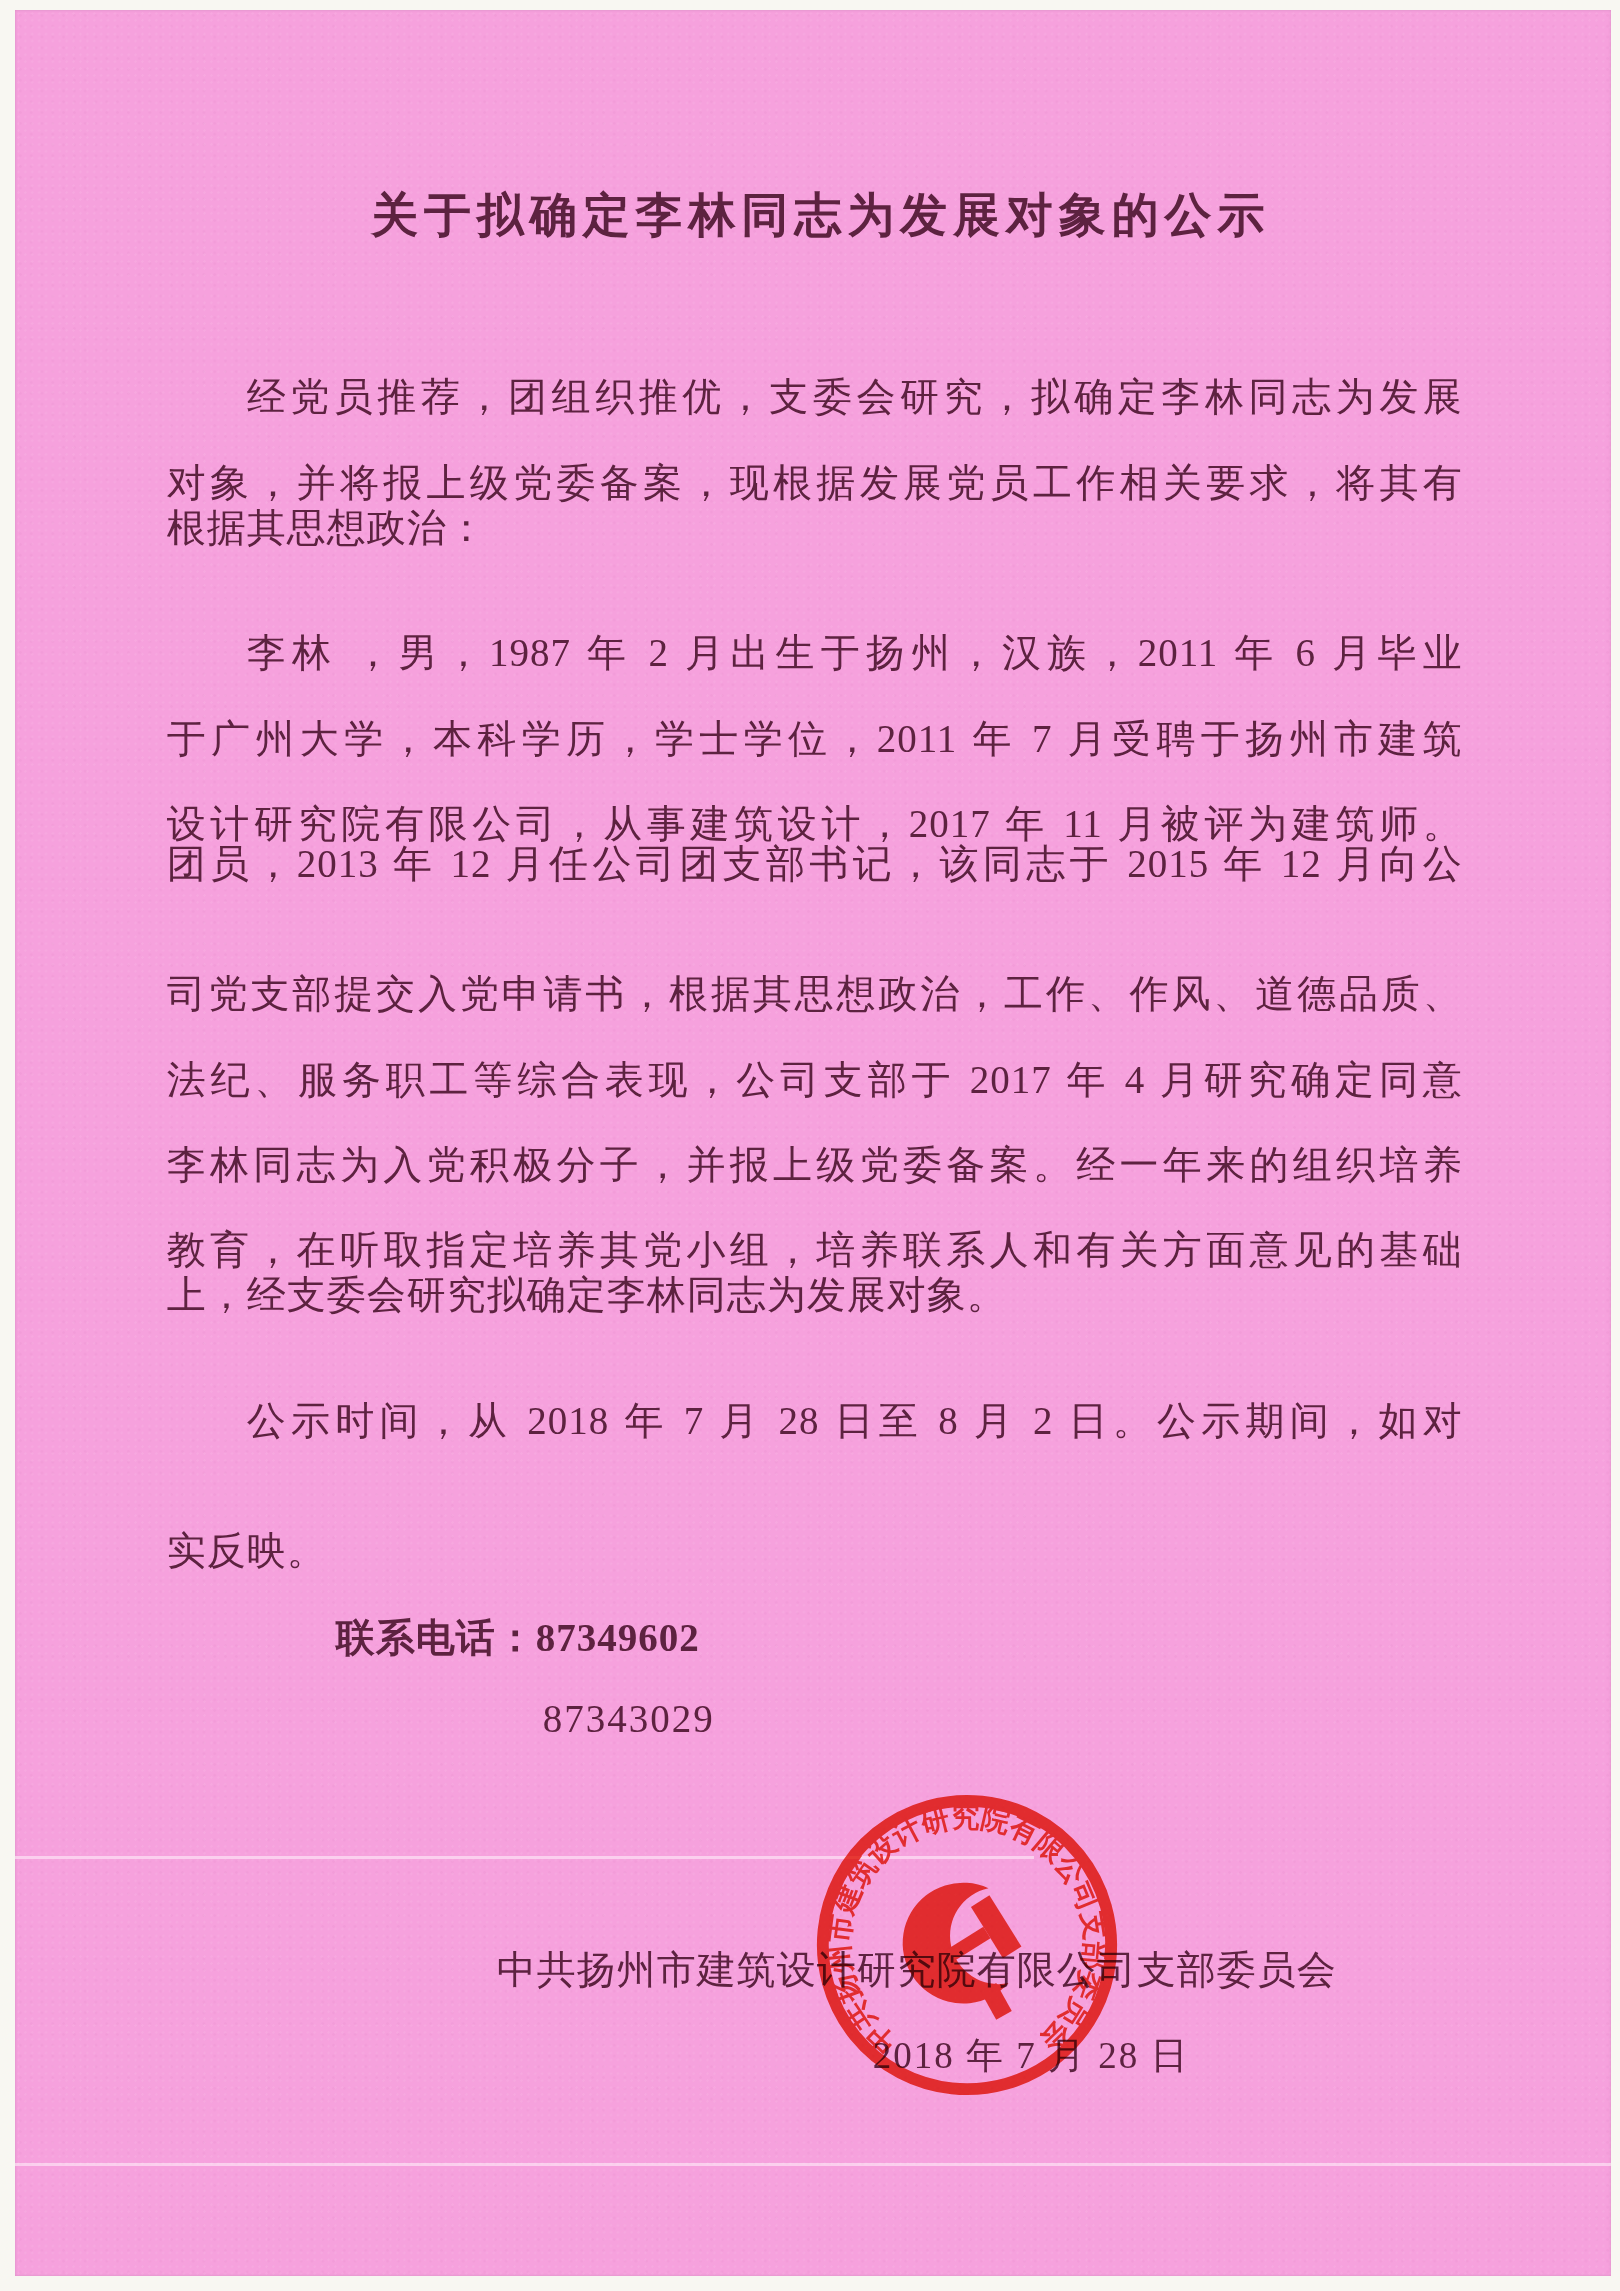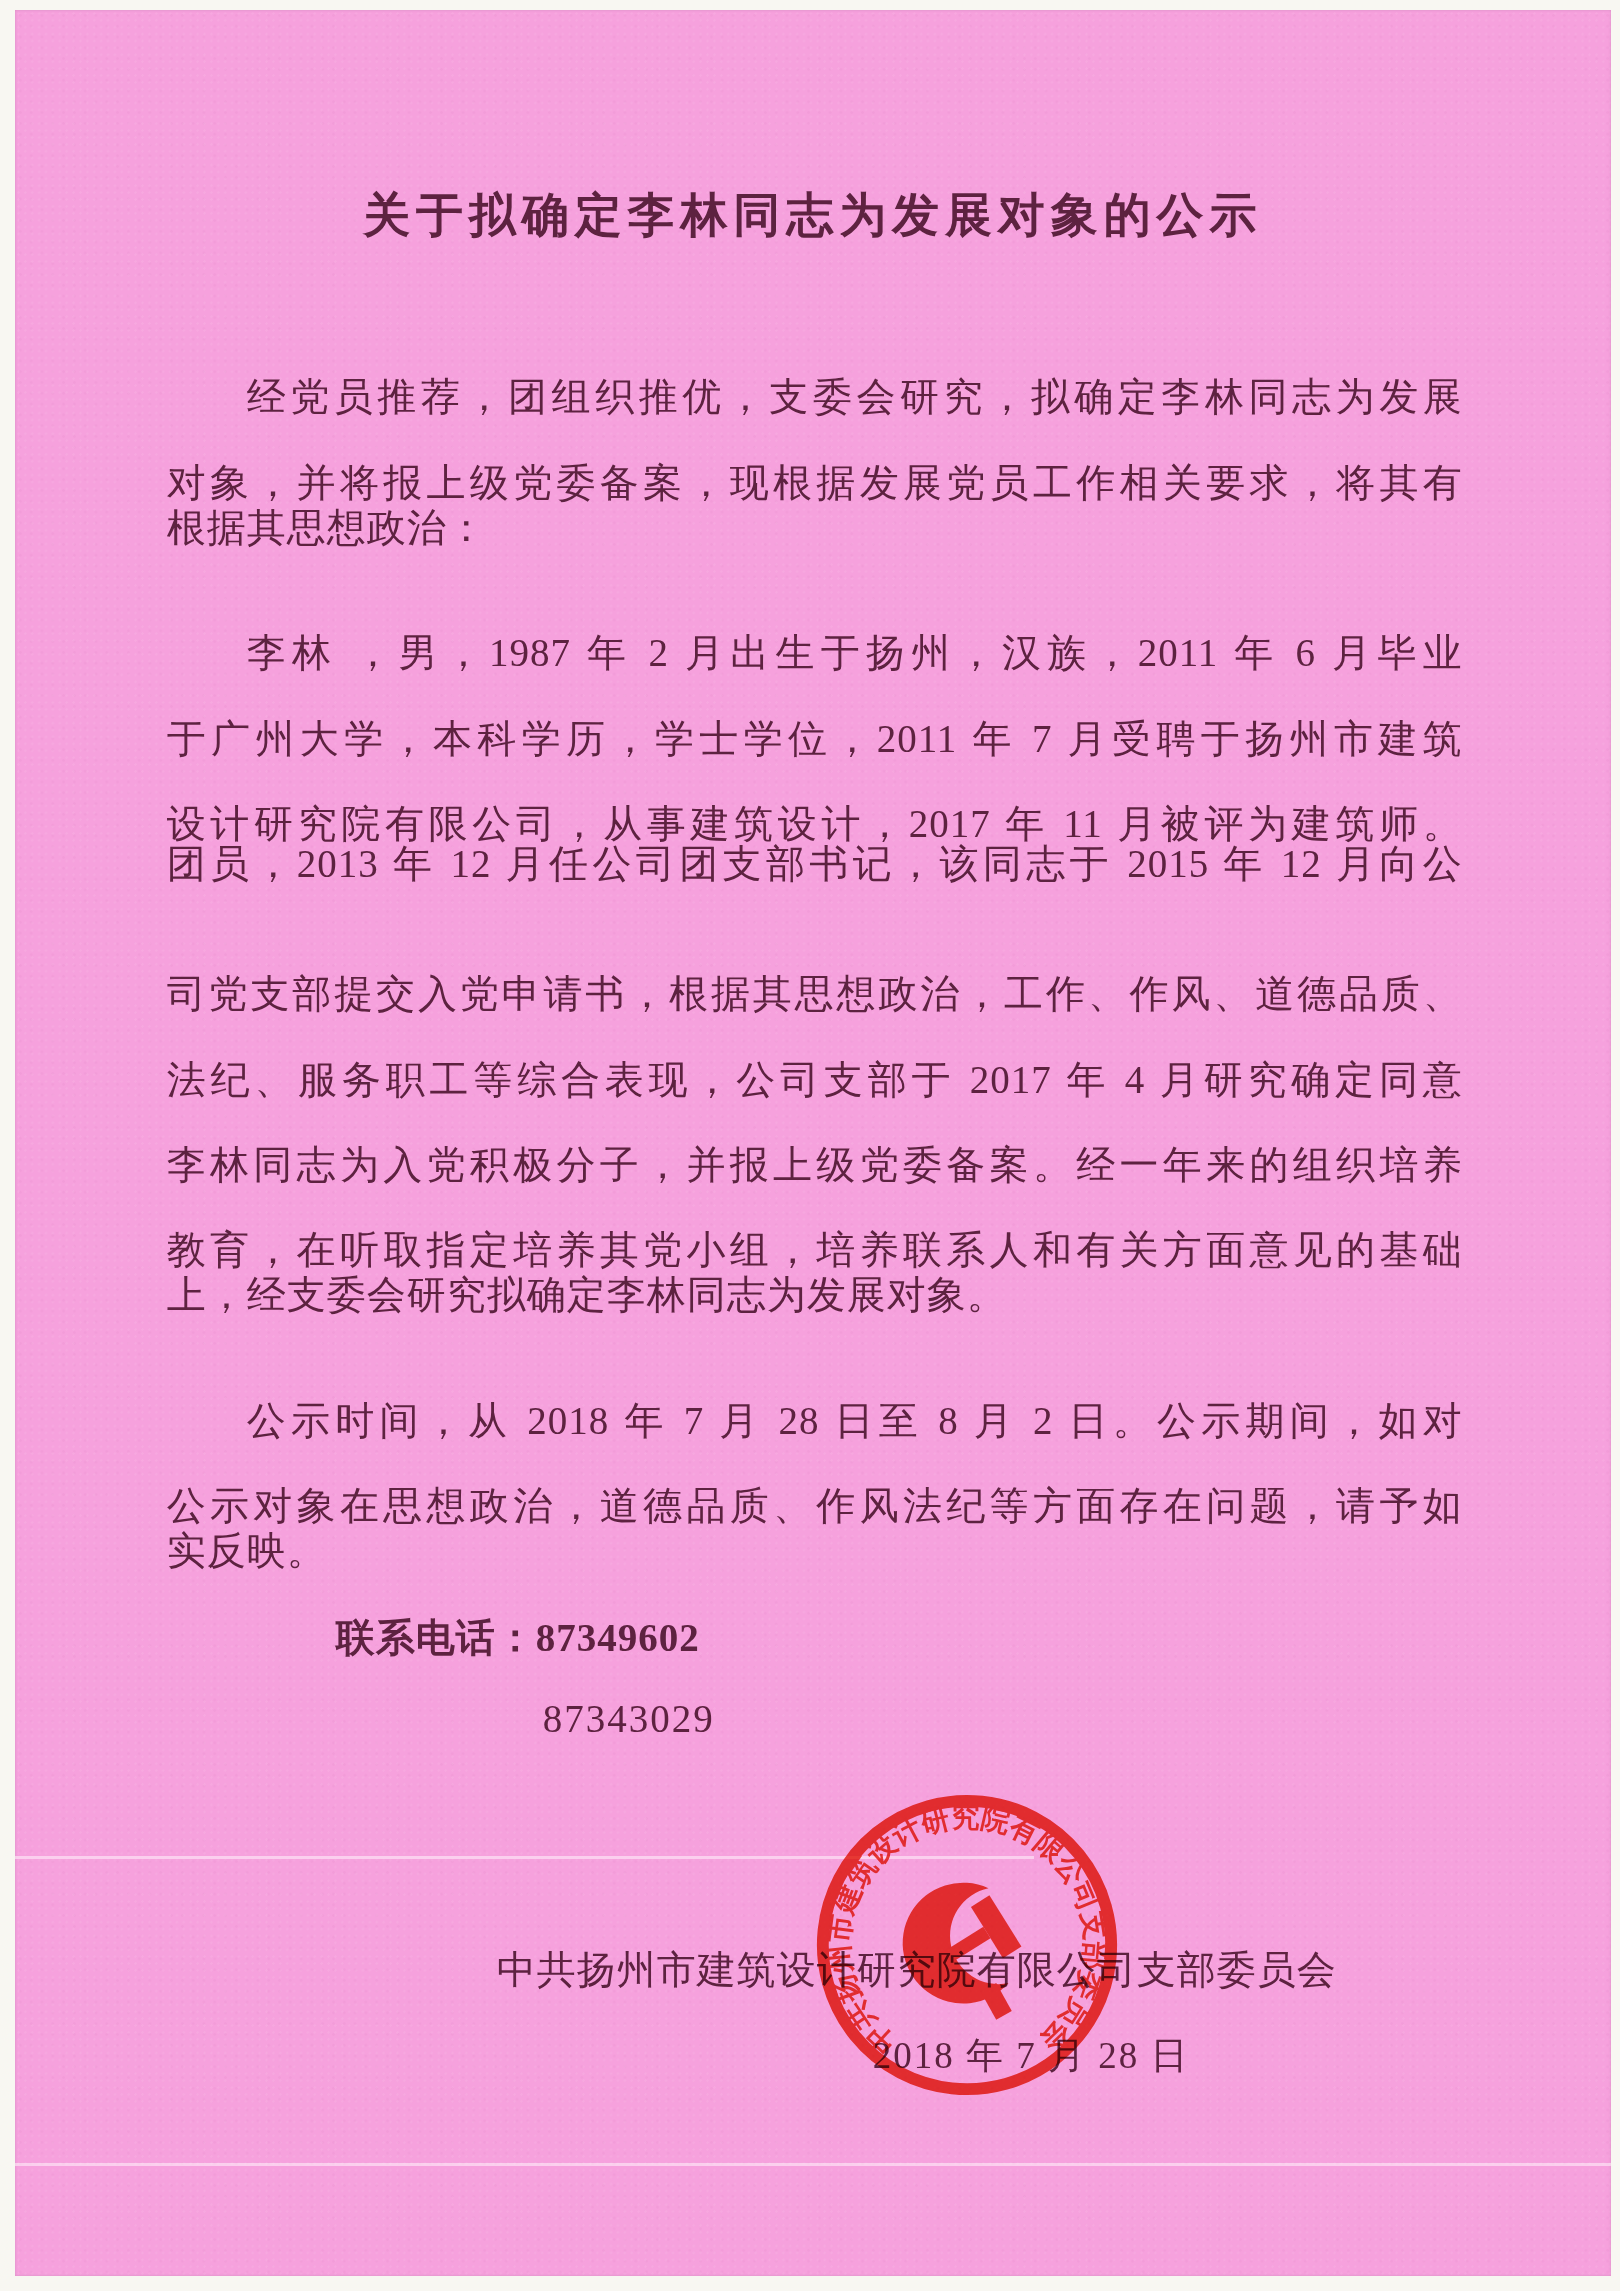--- a/index.html
+++ b/index.html
@@ -20,20 +20,21 @@
     background-image:
       radial-gradient(rgba(255,255,255,0.07) 1px, transparent 1.5px),
       radial-gradient(rgba(168,62,138,0.05) 1px, transparent 1.5px);
     background-size:6.9px 6.9px,10.8px 10.8px;
     box-shadow:0 0 2.9px rgba(120,80,110,0.25) inset;
   }
   .title{
     position:absolute;top:174px;left:0;width:100%;margin:0;
     text-align:center;font-size:47px;font-weight:bold;letter-spacing:5.9px;
     color:var(--ink);
+    padding-left:8px;
   }
   .bline{
     position:absolute;left:152px;width:1296px;height:61px;
     font-size:39px;line-height:51px;letter-spacing:1px;color:var(--ink);
   }
   .just{text-align:justify;text-align-last:justify;margin-top:40px;}
   .indent{text-indent:80px;}
   .contact-line{
     position:absolute;left:321px;top:1601px;font-size:39px;color:var(--ink);letter-spacing:1px;font-weight:bold;
   }
@@ -72,21 +73,20 @@
   <div class="bline l3 just indent">李林 ，男，1987 年 2 月出生于扬州，汉族，2011 年 6 月毕业</div>
   <div class="bline l4 just">于广州大学，本科学历，学士学位，2011 年 7 月受聘于扬州市建筑</div>
   <div class="bline l5 just">设计研究院有限公司，从事建筑设计，2017 年 11 月被评为建筑师。</div>
   <div class="bline l6 just">团员，2013 年 12 月任公司团支部书记，该同志于 2015 年 12 月向公</div>
   <div class="bline l7 just">司党支部提交入党申请书，根据其思想政治，工作、作风、道德品质、</div>
   <div class="bline l8 just">法纪、服务职工等综合表现，公司支部于 2017 年 4 月研究确定同意</div>
   <div class="bline l10 just">教育，在听取指定培养其党小组，培养联系人和有关方面意见的基础</div>
   <div class="bline l9 just">李林同志为入党积极分子，并报上级党委备案。经一年来的组织培养</div>
   <div class="bline l11">上，经支委会研究拟确定李林同志为发展对象。</div>
   <div class="bline l12 just indent">公示时间，从 2018 年 7 月 28 日至 8 月 2 日。公示期间，如对</div>
-  <div class="bline l13 just">公示对象在思想政治，道德品质、作风法纪等方面存在问题，请予如</div>
   <div class="bline l14">实反映。</div>
 
   <div class="contact-line">
     <span>联系电话：</span><span>87349602</span>
   </div>
   <div class="phone2">87343029</div>
 
   <div class="signature">中共扬州市建筑设计研究院有限公司支部委员会</div>
   <div class="date">2018 年 7 月 28 日</div>
 

